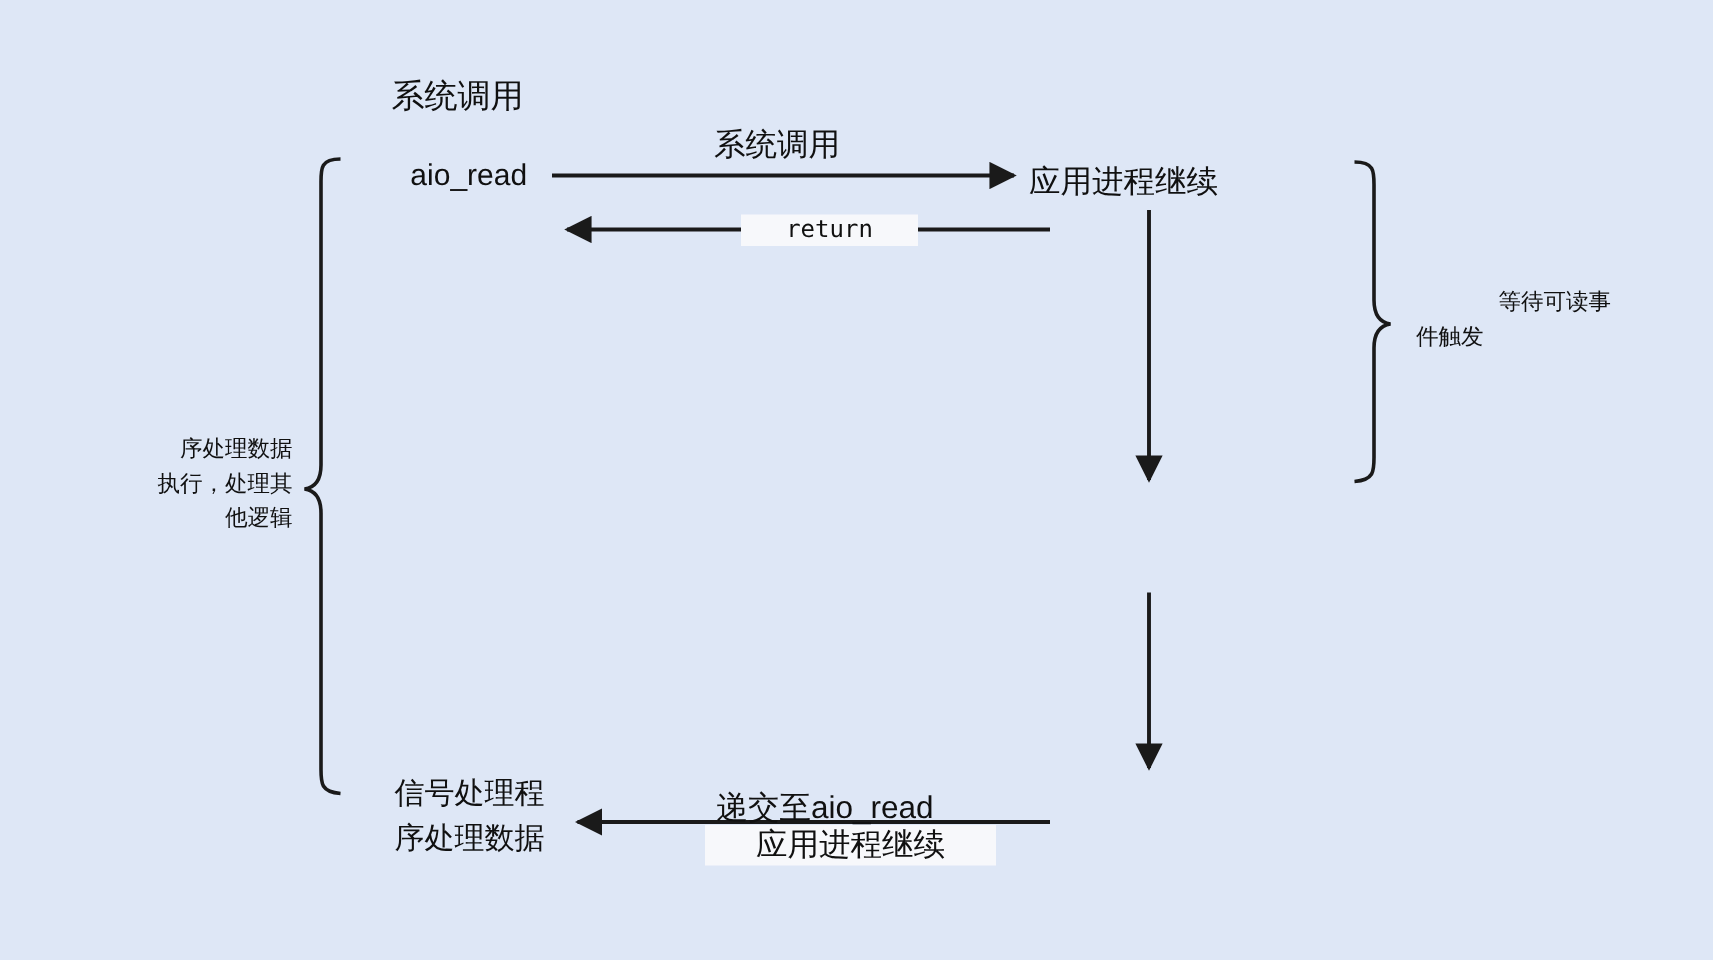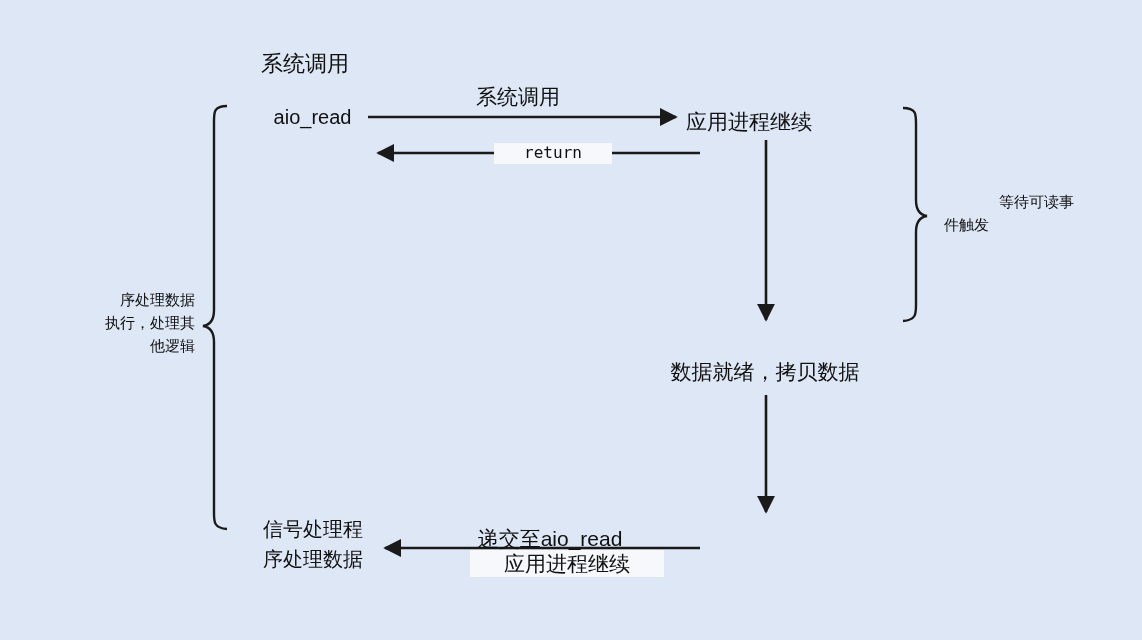--- a/index.html
+++ b/index.html
@@ -80,21 +80,20 @@
              L 916 305
              C 916 314 916 320 903 321" fill="none" stroke="#1a1a1a" stroke-width="2.4"></path>
   </svg>
 
   <div class="lbl t-hdr center" style="left:185px; top:50px; width:240px;">系统调用</div>
 
   <div class="lbl t-big center" style="left:230px; top:104px; width:165px;">aio_read</div>
 
   <div class="lbl t-mid" style="left:686px; top:108px;">应用进程继续</div>
 
-  <div class="lbl t-mid center" style="left:640px; top:358px; width:250px;">数据就绪，拷贝数据</div>
 
 
   <div class="lbl t-big center" style="left:228px; top:546px; width:170px;">序处理数据</div>
   <div class="lbl t-big center" style="left:228px; top:516px; width:170px;">信号处理程</div>
 
   <div class="lbl t-mid center" style="left:408px; top:83px; width:220px;">系统调用</div>
 
   <div class="lbl mono center boxed" style="left:494px; top:143px; width:84px;">return</div>
 
   <div class="lbl t-mid center" style="left:455px; top:525px; width:190px;">递交至aio_read</div>

